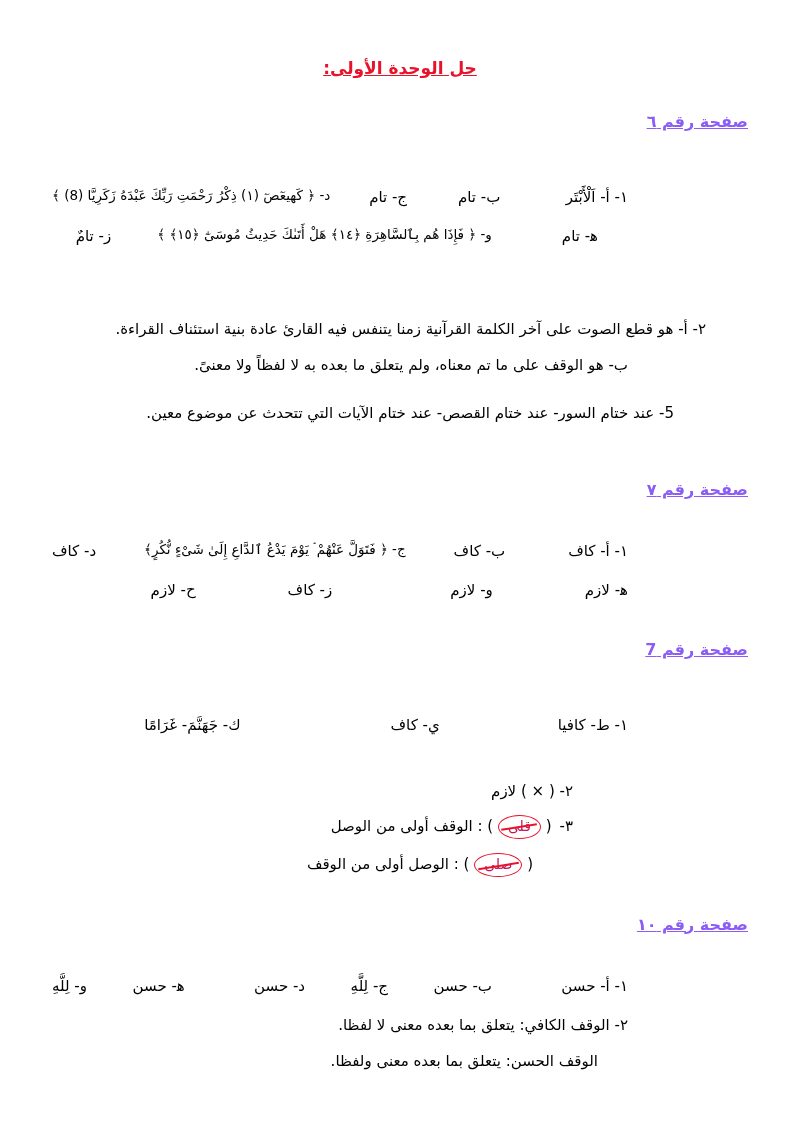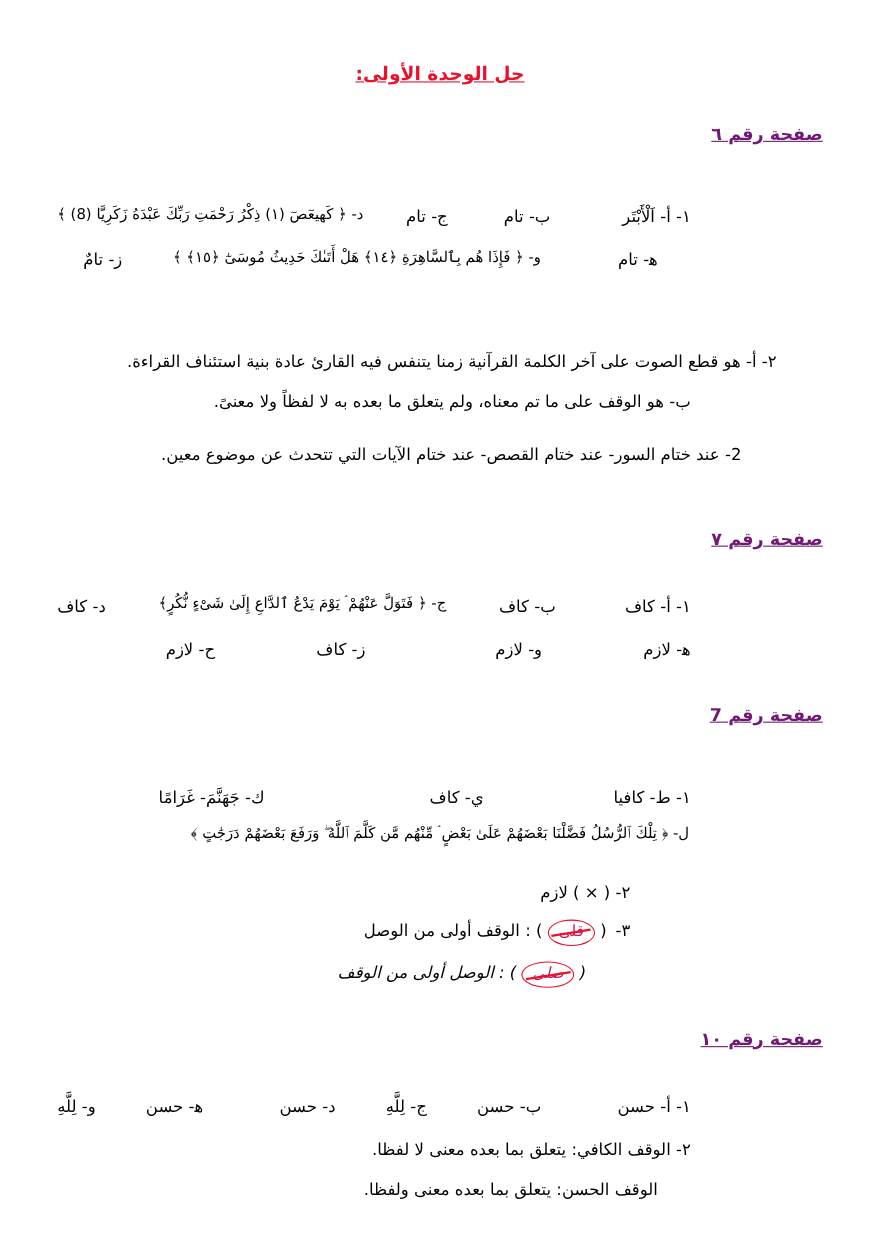--- a/index.html
+++ b/index.html
@@ -26,21 +26,21 @@
     text-align: center;
     color: #e8122a;
     font-weight: bold;
     font-size: 17px;
     text-decoration: underline;
     margin-top: 18px;
     margin-bottom: 34px;
     letter-spacing: 0;
   }
   .section-head {
-    color: #701a75;
+    color: #8b5cf6;
     font-weight: bold;
     font-size: 16px;
     text-decoration: underline;
     text-align: right;
     margin: 0 0 26px 0;
   }
   .row {
     display: flex;
     flex-direction: row;
     justify-content: flex-start;
@@ -60,21 +60,21 @@
     font-size: 15px;
     line-height: 2.0;
     margin-bottom: 6px;
     text-align: right;
   }
   .indent1 { padding-right: 42px; margin-top: 28px; }
   .indent2 { padding-right: 74px; }
   .indent3 { padding-right: 120px; text-align: right; }
   .indent4 { padding-right: 150px; }
   .indent5 { padding-right: 175px; }
-  .indent6 { padding-right: 215px; font-style: italic; }
+  .indent6 { padding-right: 215px; }
   .gap-s { width: 46px; }
   .gap-m { width: 70px; }
   .gap-l { width: 92px; }
   .gap-xl { width: 118px; }
   .gap-xxl { width: 150px; }
   .spacer-lg { height: 46px; }
   .spacer-md { height: 26px; }
   .spacer-sm { height: 12px; }
   .oval {
     display: inline-block;
@@ -145,21 +145,21 @@
     </div>
   </div>
 
   <div class="spacer-md"></div>
 
   <div class="plain-line indent1">٢- أ- هو قطع الصوت على آخر الكلمة القرآنية زمنا يتنفس فيه القارئ عادة بنية استئناف القراءة.</div>
   <div class="plain-line indent3">ب- هو الوقف على ما تم معناه، ولم يتعلق ما بعده به لا لفظاً ولا معنىً.</div>
 
   <div class="spacer-sm"></div>
 
-  <div class="plain-line indent2">2- عند ختام السور- عند ختام القصص- عند ختام الآيات التي تتحدث عن موضوع معين.</div>
+  <div class="plain-line indent2">5- عند ختام السور- عند ختام القصص- عند ختام الآيات التي تتحدث عن موضوع معين.</div>
 
   <div class="spacer-lg"></div>
 
   <div class="section-head">صفحة رقم ٧</div>
 
   <div class="spacer-sm"></div>
 
   <div class="row">
     <div class="cell indent3">
       <span>١- أ- </span><span>كاف</span>
@@ -209,21 +209,20 @@
     <div class="gap-xl"></div>
     <div class="cell">
       <span>ي- </span><span>كاف</span>
     </div>
     <div class="gap-xxl"></div>
     <div class="cell">
       <span>ك- </span><span>جَهَنَّمَ- غَرَامًا</span>
     </div>
   </div>
 
-  <div class="verse-line quran">ل- ﴿ تِلْكَ ٱلرُّسُلُ فَضَّلْنَا بَعْضَهُمْ عَلَىٰ بَعْضٍ ۘ مِّنْهُم مَّن كَلَّمَ ٱللَّهُ ۖ وَرَفَعَ بَعْضَهُمْ دَرَجَٰتٍ ﴾</div>
 
   <div class="spacer-md"></div>
 
   <div class="plain-line indent5">٢- ( × )  لازم</div>
 
   <div class="row">
     <div class="cell indent5">٣-</div>
     <div class="cell" style="padding-right:8px;">
       <span style="font-size:15px;">(</span>
       <span class="oval strike">قلى</span>

